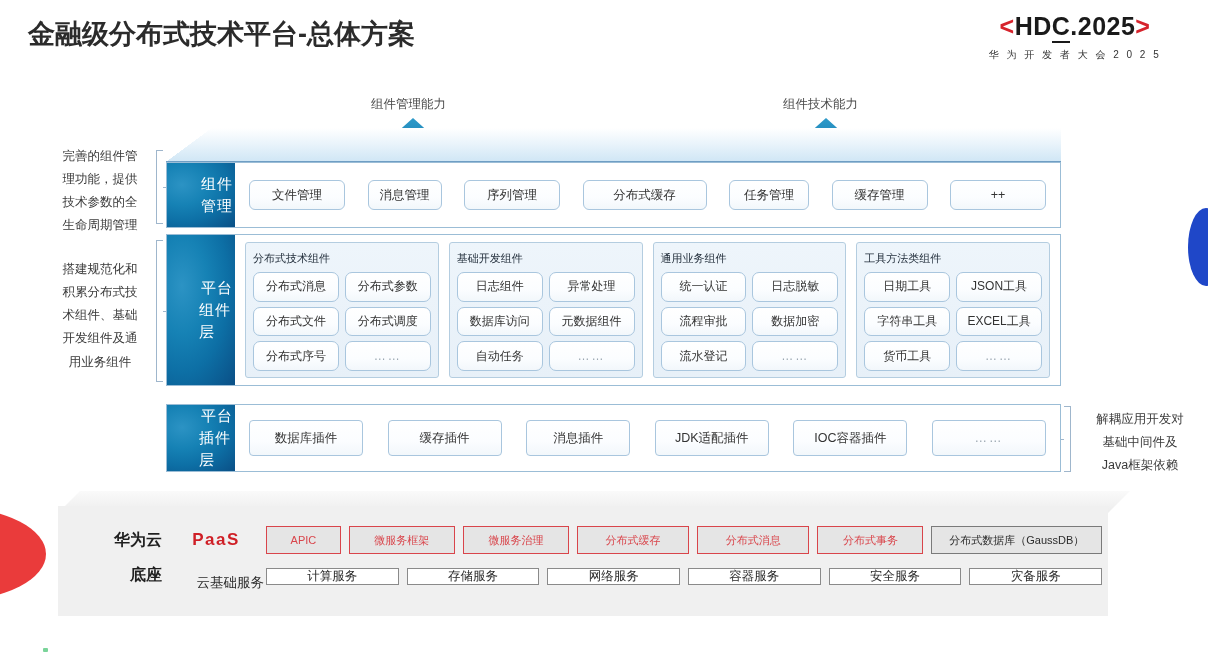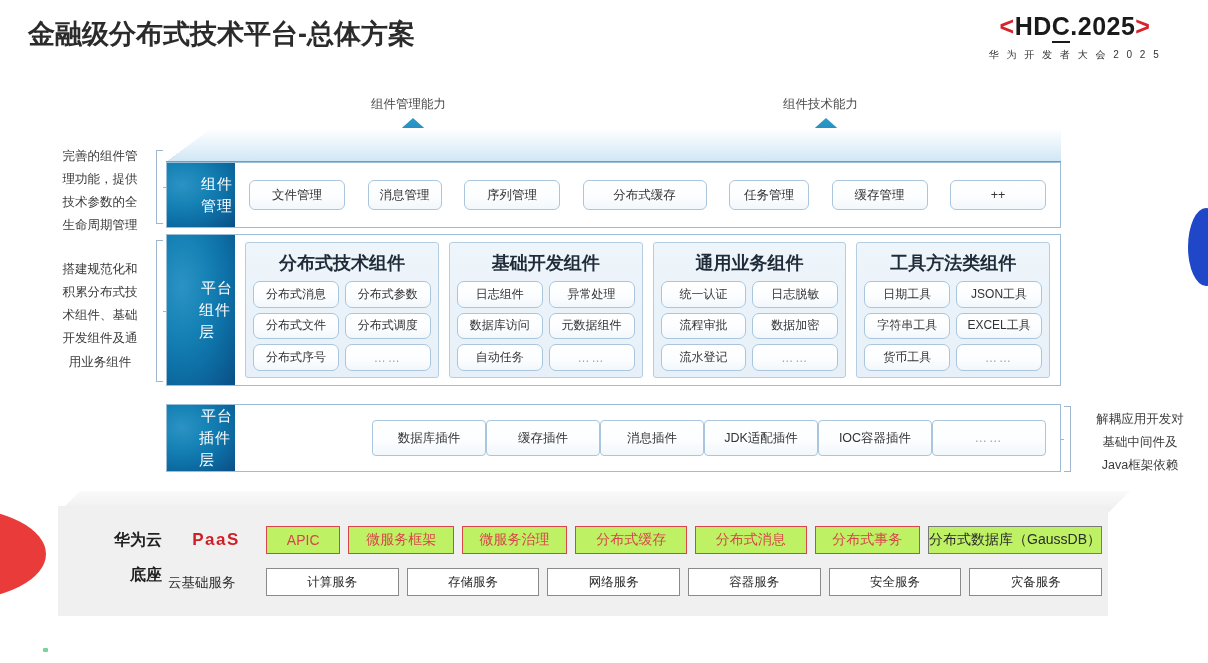--- a/index.html
+++ b/index.html
@@ -93,32 +93,32 @@
   #row-platform .panel-body { padding: 7px 10px; gap: 10px; align-items: stretch; }
   .grp {
     flex: 1 1 0;
     background: linear-gradient(180deg, #eef5fb 0%, #e7f0f8 100%);
     border: 1px solid #b4cde0;
     border-radius: 3px;
     padding: 5px 7px 6px 7px;
     display: flex; flex-direction: column;
   }
   .grp-title {
-    text-align: center; font-size: 18px; font-weight: bold; color: #1f2b38;
+    font-size: 11px; font-weight: normal; color: #1f2b38;
     padding: 3px 0 6px 0;
   }
   .grp-grid {
     flex: 1; display: grid; grid-template-columns: 1fr 1fr;
     gap: 5px 6px;
   }
   .grp-grid .chip { border-radius: 7px; font-size: 12px; }
 
   
   #row-plugin { left: 166px; top: 404px; width: 895px; height: 68px; }
-  #row-plugin .panel-body { padding: 0 14px; justify-content: flex-end; }
+  #row-plugin .panel-body { padding: 0 14px; justify-content: space-between; }
   #row-plugin .chip { height: 36px; border-radius: 4px; }
 
   
   .side-note {
     position: absolute; font-size: 12.5px; color: #3a3a3a;
     line-height: 1.85; text-align: center; white-space: pre-line;
   }
   .bracket-l {
     position: absolute; border: 1px solid #9fb6cc;
     border-right: none; width: 7px;
@@ -150,33 +150,33 @@
     text-align: right; font-size: 16px; font-weight: bold; color: #1f1f1f;
     line-height: 2.2;
   }
   .paas-word {
     position: absolute; left: 172px; top: 530px; width: 88px;
     text-align: center; font-size: 17px; font-weight: bold; color: #cf1f26;
     letter-spacing: 1.5px;
   }
   .cloudbase-word {
     position: absolute; left: 168px; top: 574px; width: 96px;
-    text-align: left; font-size: 13.5px; color: #2b2b2b;
+    text-align: right; font-size: 13.5px; color: #2b2b2b;
   }
   .paas-row, .cloud-row {
     position: absolute; left: 266px; width: 836px;
     display: flex; gap: 8px;
   }
   .paas-row { top: 526px; height: 28px; }
-  .cloud-row { top: 568px; height: 28px; }
+  .cloud-row { top: 568px; height: 17px; }
   .pbox {
     border: 1.6px solid #d9454b; color: #d9454b;
-    background: #bef264;
+    background: #e5e5e5;
     display: flex; align-items: center; justify-content: center;
-    font-size: 14px; white-space: nowrap;
+    font-size: 11px; white-space: nowrap;
   }
   .pbox.neutral { border-color: #7a7a7a; color: #2b2b2b; }
   .cbox {
     border: 1.4px solid #8a8a8a; color: #2b2b2b; background: #ffffff;
     display: flex; align-items: center; justify-content: center;
     flex: 1 1 0; font-size: 12.5px; white-space: nowrap;
   }
 
   
   .red-wedge {

